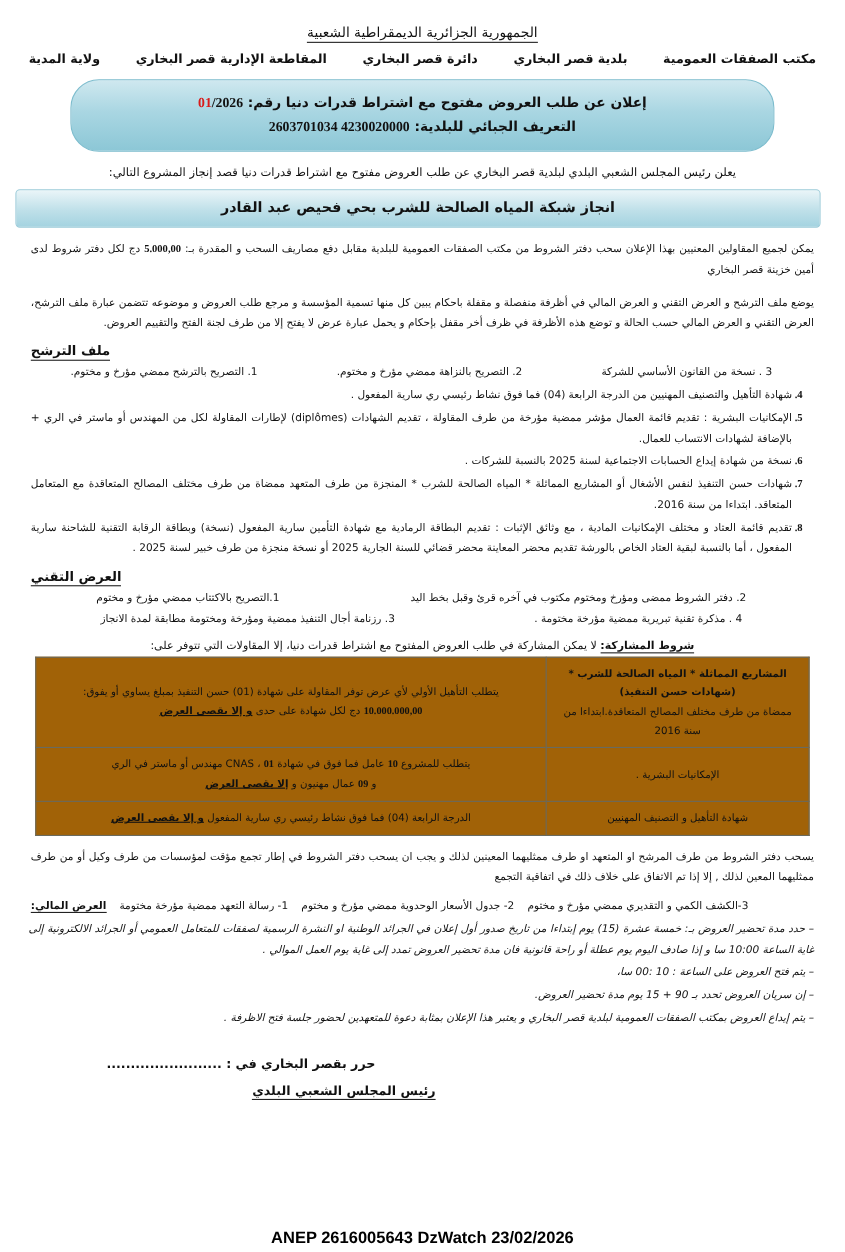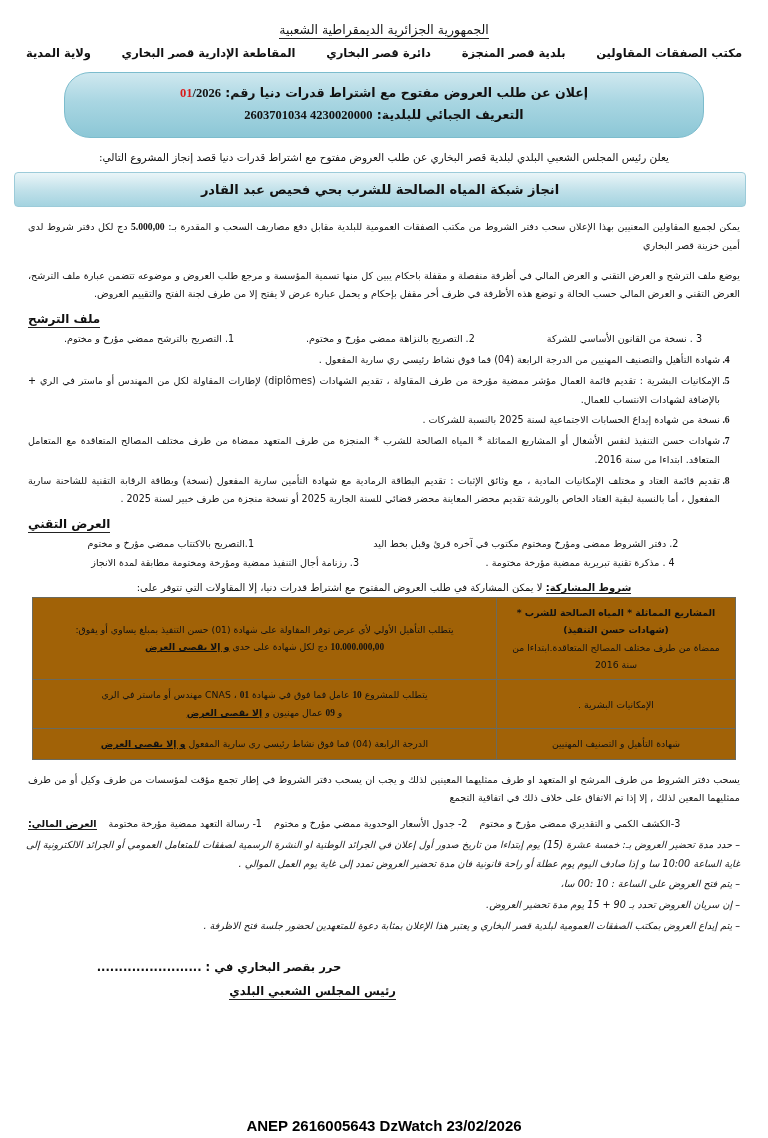--- a/index.html
+++ b/index.html
@@ -209,22 +209,22 @@
 <div class="page">
 
   <div class="rep-line">
     <span>الجمهورية الجزائرية الديمقراطية الشعبية</span>
   </div>
 
   <div class="admin-row">
     <div>ولاية المدية</div>
     <div>المقاطعة الإدارية قصر البخاري</div>
     <div>دائرة قصر البخاري</div>
-    <div>بلدية قصر المنجزة</div>
-    <div>مكتب الصفقات المقاولين</div>
+    <div>بلدية قصر البخاري</div>
+    <div>مكتب الصفقات العمومية</div>
   </div>
 
   <div class="banner">
     <div class="l1">
       <span>إعلان عن طلب العروض مفتوح مع اشتراط قدرات دنيا رقم: </span><span class="num red">01</span><span class="num">/</span><span class="num">2026</span>
     </div>
     <div class="l2">
       <span>التعريف الجبائي للبلدية: </span><span class="num">4230020000 2603701034</span>
     </div>
   </div>

